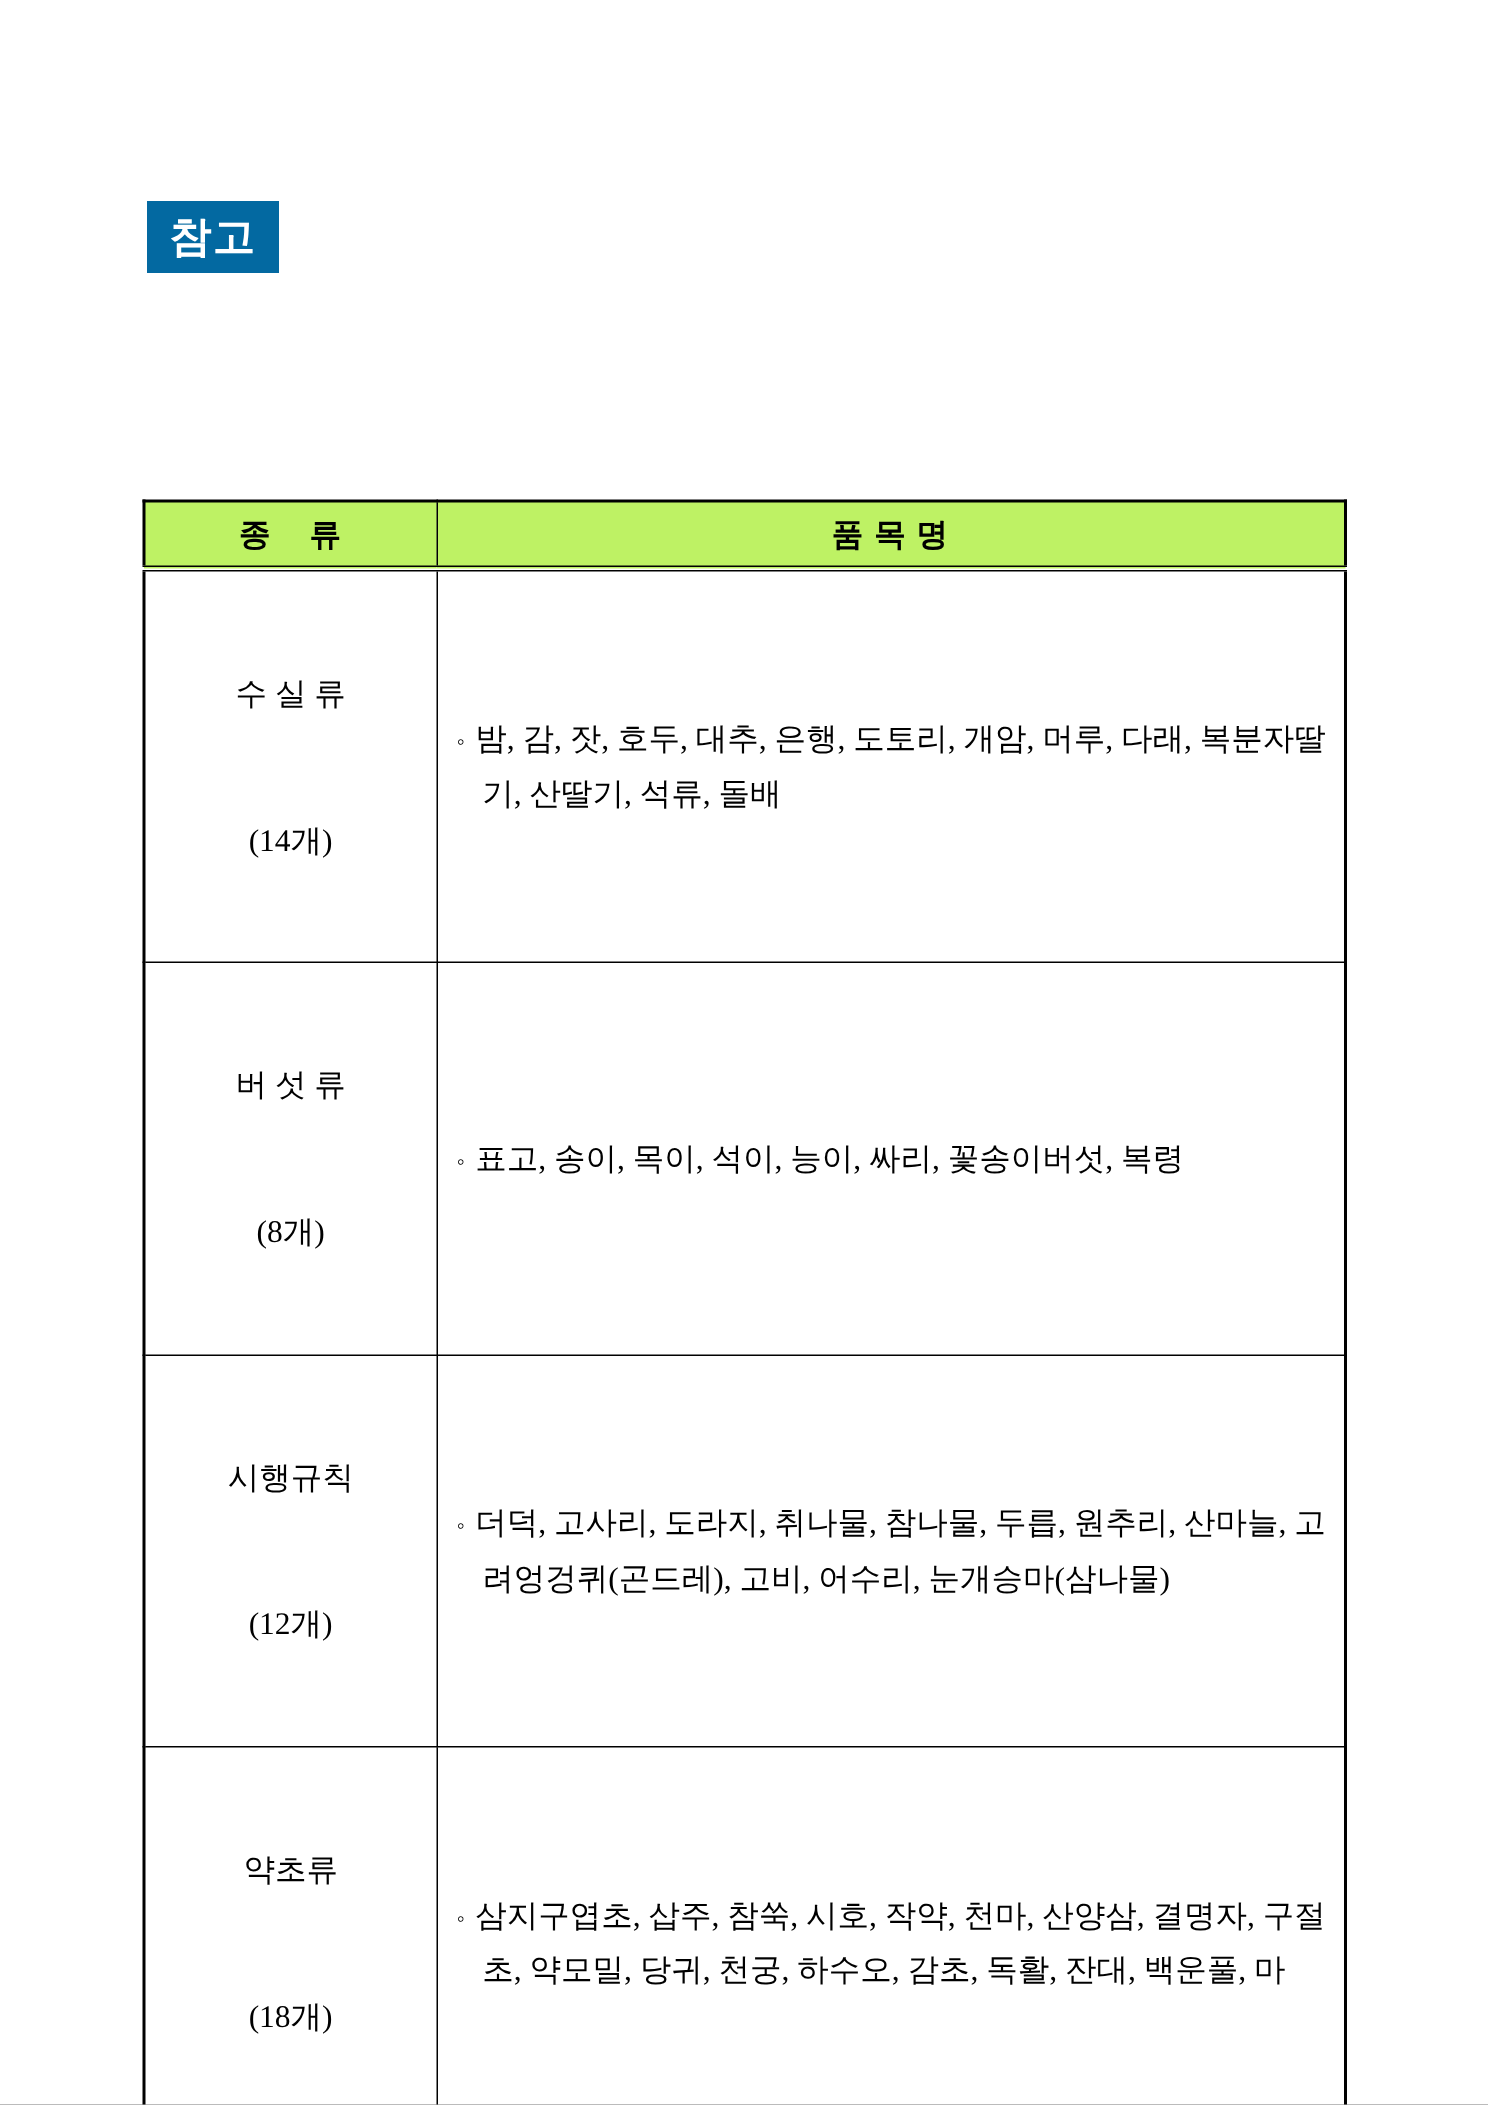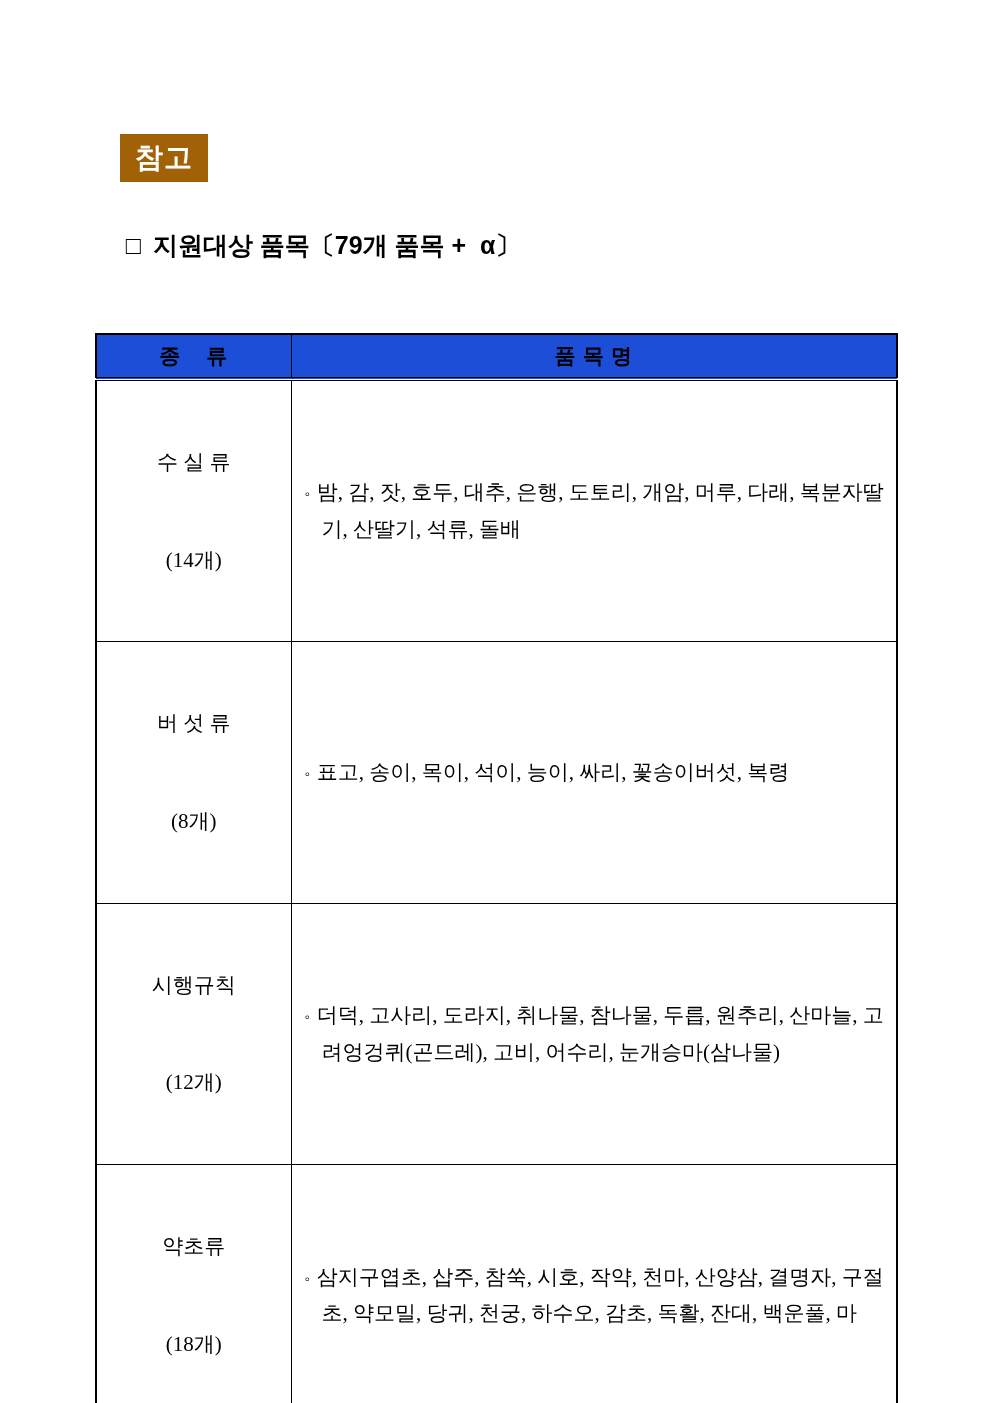--- a/index.html
+++ b/index.html
@@ -12,27 +12,26 @@
     font-family:"Liberation Serif", serif;
     color:#000;
   }
   
   .header-row {
     position:absolute; left:98px; top:134px;
     display:flex; align-items:stretch; height:48px;
   }
   .ref-badge {
     width:88px; height:48px;
-    background:#a16207;
+    background:#0369a1;
     color:#fff;
     display:flex; align-items:center; justify-content:center;
     font-family:Liberation Serif, serif;
     font-weight:bold; font-size:28px;
     letter-spacing:1px;
-    margin-left:22px;
   }
   .title-flag { position:relative; width:345px; height:48px; }
   .title-flag svg { position:absolute; left:0; top:0; }
   .title-flag .flag-text {
     position:absolute; left:16px; top:0; height:48px;
     display:flex; align-items:center;
     font-family:"Liberation Sans", sans-serif;
     font-weight:bold; font-size:29px;
     letter-spacing:2px;
     white-space:pre;
@@ -62,21 +61,21 @@
     border-collapse:collapse;
     border:2px solid #000;
     table-layout:fixed;
   }
   .items-table th, .items-table td {
     border:1px solid #000;
     font-size:21px;
   }
   .items-table thead tr { height:45px; }
   .items-table th {
-    background:#1d4ed8;
+    background:#bef264;
     font-weight:bold;
     text-align:center;
     border-bottom:4px double #000;
     white-space:pre;
     letter-spacing:1px;
   }
   .cat-cell { text-align:center; vertical-align:middle; line-height:1.55; white-space:pre; }
   .items-cell { vertical-align:middle; }
   .items-wrap {
     padding:6px 8px 6px 30px;
@@ -87,23 +86,20 @@
 </style>
 </head>
 <body>
 
 <div class="page">
 
   <div class="header-row">
     <div class="ref-badge">참고</div>
   </div>
 
-  <div class="heading-line">
-    <span class="sq">□</span><span>지원대상 품목〔79개 품목 +  α〕</span>
-  </div>
 
 
 
   <table class="items-table">
     <colgroup>
         <col style="width:195px">
         <col>
       </colgroup>
     <thead>
       <tr>

